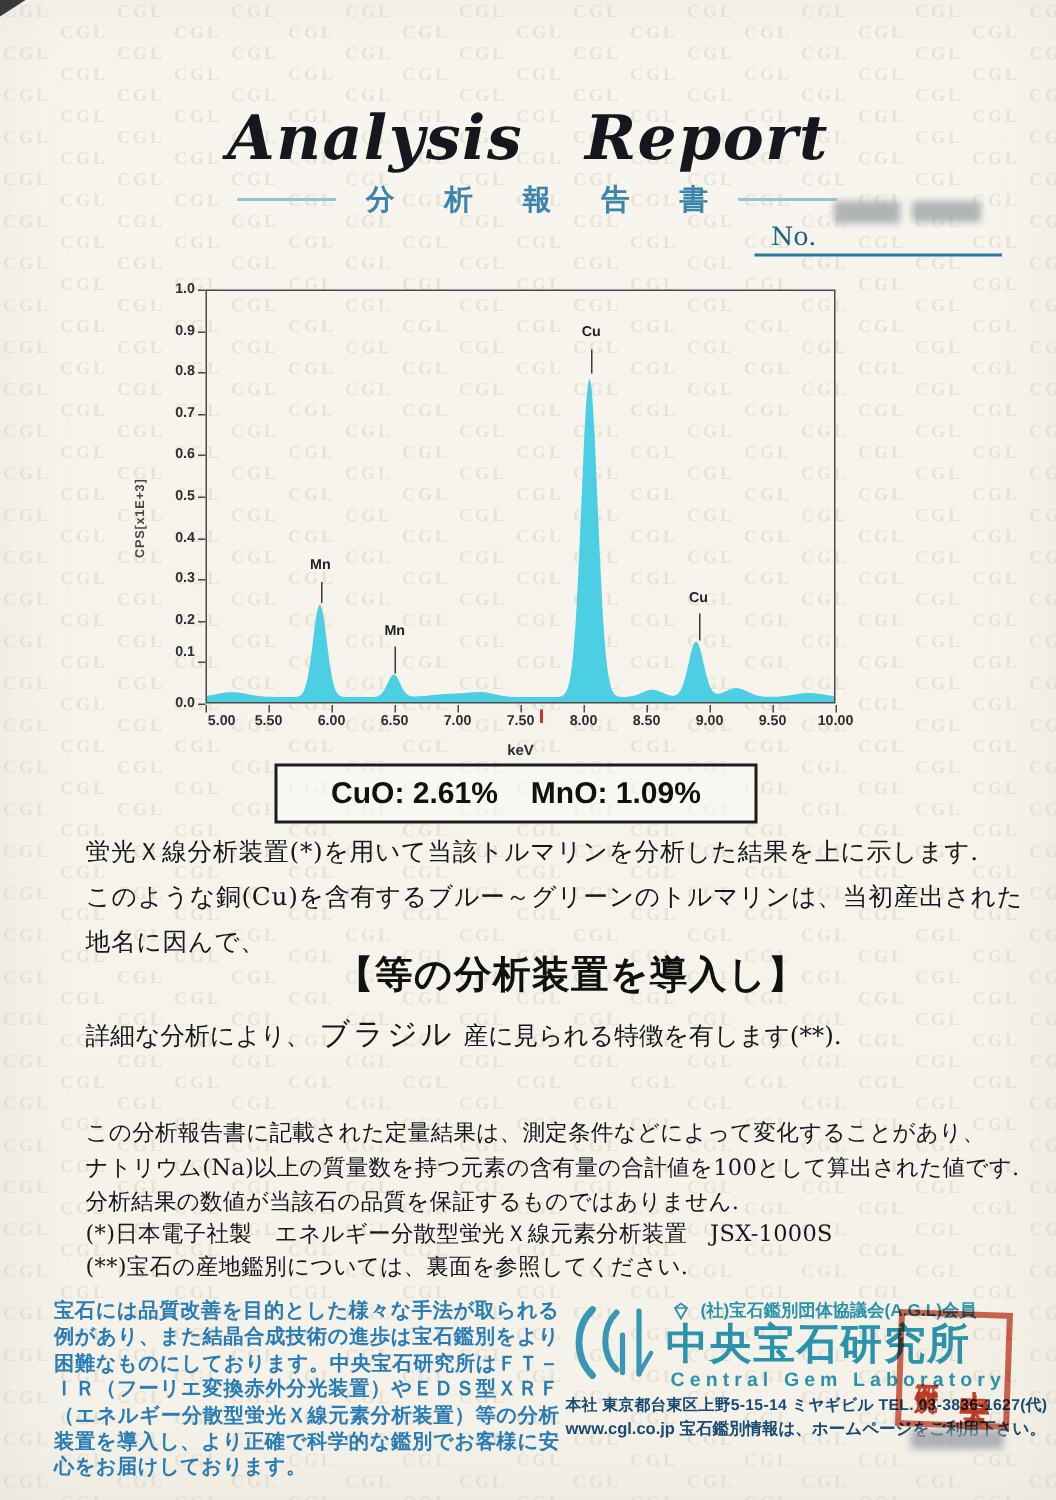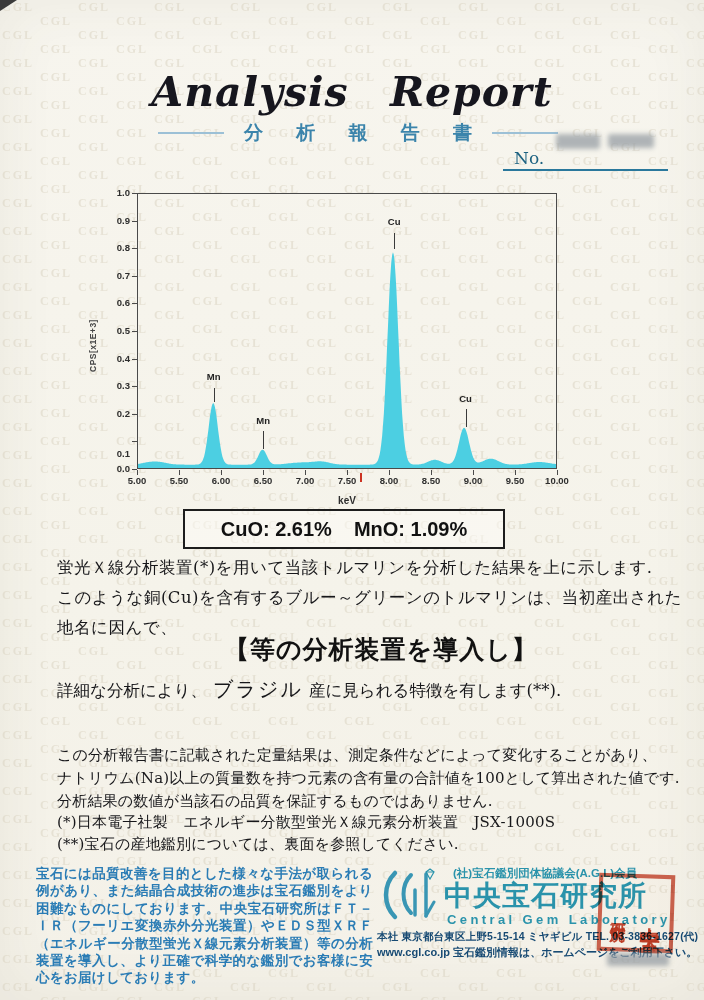--- a/index.html
+++ b/index.html
@@ -70,21 +70,21 @@
   .origin-row .big{ font-size:20px; }
 
   .note-line{ position:absolute; left:57px; font-size:15px; letter-spacing:.2px; }
   .n1{ top:746px; } .n2{ top:769px; } .n3{ top:792px; } .n4{ top:813px; } .n5{ top:835px; }
 
   
   .footer-left{ position:absolute; left:36px; top:865px; width:337px;
     font-size:13.5px; font-weight:bold; color:#2a7cb5; line-height:17.4px;
     text-align:justify; letter-spacing:.3px; }
   .cgl-logo{ position:absolute; left:378px; top:868px; }
-  .member-row{ position:absolute; left:424px; top:866px; display:flex; align-items:center; gap:17px;
+  .member-row{ position:absolute; left:448px; top:866px; display:flex; align-items:center; gap:7px;
     font-size:11.5px; font-weight:bold; color:#2a93ab; }
   .company-ja{ position:absolute; left:444px; top:877px; font-size:28px; font-weight:600;
     color:#2a93ab; letter-spacing:1px; font-family:"DejaVu Sans","Liberation Sans",sans-serif; }
   .company-en{ position:absolute; left:447px; top:912px; font-size:13px; font-weight:bold;
     color:#2a93ab; letter-spacing:3.4px; }
   .address-line{ position:absolute; left:377px; top:930px; font-size:10.5px; font-weight:bold;
     color:#174a73; letter-spacing:.2px; }
   .web-line{ position:absolute; left:377px; top:945px; font-size:11px; font-weight:bold;
     color:#174a73; }
   .seal{ position:absolute; left:598px; top:874px; width:76px; height:78px;
@@ -139,41 +139,41 @@
         <div class="peak-line" style="left: 125.16px; top: 236.808px; height: 18.492px;"></div>
         <div class="peak-label" style="left: 256.2px; top: 33.12px;">Cu</div>
         <div class="peak-line" style="left: 256.2px; top: 38.64px; height: 16.56px;"></div>
         <div class="peak-label" style="left: 327.6px; top: 209.76px;">Cu</div>
         <div class="peak-line" style="left: 327.6px; top: 214.728px; height: 18.492px;"></div>
       </div>
   </div>
   <div id="axis-layer">
       <div class="ytick-label" style="left: 104px; top: 463px;">0.0</div>
       <div class="ytick-line" style="left: 132px; top: 469px;"></div>
-      <div class="ytick-label" style="left: 104px; top: 448px;">0.1</div>
+      <div class="ytick-label" style="left: 104px; top: 429px;">0.1</div>
       <div class="ytick-line" style="left: 132px; top: 441.4px;"></div>
       <div class="ytick-label" style="left: 104px; top: 407.8px;">0.2</div>
       <div class="ytick-line" style="left: 132px; top: 413.8px;"></div>
       <div class="ytick-label" style="left: 104px; top: 380.2px;">0.3</div>
       <div class="ytick-line" style="left: 132px; top: 386.2px;"></div>
       <div class="ytick-label" style="left: 104px; top: 352.6px;">0.4</div>
       <div class="ytick-line" style="left: 132px; top: 358.6px;"></div>
       <div class="ytick-label" style="left: 104px; top: 325px;">0.5</div>
       <div class="ytick-line" style="left: 132px; top: 331px;"></div>
       <div class="ytick-label" style="left: 104px; top: 297.4px;">0.6</div>
       <div class="ytick-line" style="left: 132px; top: 303.4px;"></div>
       <div class="ytick-label" style="left: 104px; top: 269.8px;">0.7</div>
       <div class="ytick-line" style="left: 132px; top: 275.8px;"></div>
       <div class="ytick-label" style="left: 104px; top: 242.2px;">0.8</div>
       <div class="ytick-line" style="left: 132px; top: 248.2px;"></div>
       <div class="ytick-label" style="left: 104px; top: 214.6px;">0.9</div>
       <div class="ytick-line" style="left: 132px; top: 220.6px;"></div>
       <div class="ytick-label" style="left: 104px; top: 187px;">1.0</div>
       <div class="ytick-line" style="left: 132px; top: 193px;"></div>
-      <div class="xtick-label" style="left: 137px; top: 475px;">5.00</div>
+      <div class="xtick-label" style="left: 137px; top: 475px; text-align: right;">5.00</div>
       <div class="xtick-line" style="left: 137px; top: 470px;"></div>
       <div class="xtick-label" style="left: 179px; top: 475px;">5.50</div>
       <div class="xtick-line" style="left: 179px; top: 470px;"></div>
       <div class="xtick-label" style="left: 221px; top: 475px;">6.00</div>
       <div class="xtick-line" style="left: 221px; top: 470px;"></div>
       <div class="xtick-label" style="left: 263px; top: 475px;">6.50</div>
       <div class="xtick-line" style="left: 263px; top: 470px;"></div>
       <div class="xtick-label" style="left: 305px; top: 475px;">7.00</div>
       <div class="xtick-line" style="left: 305px; top: 470px;"></div>
       <div class="xtick-label" style="left: 347px; top: 475px;">7.50</div>

